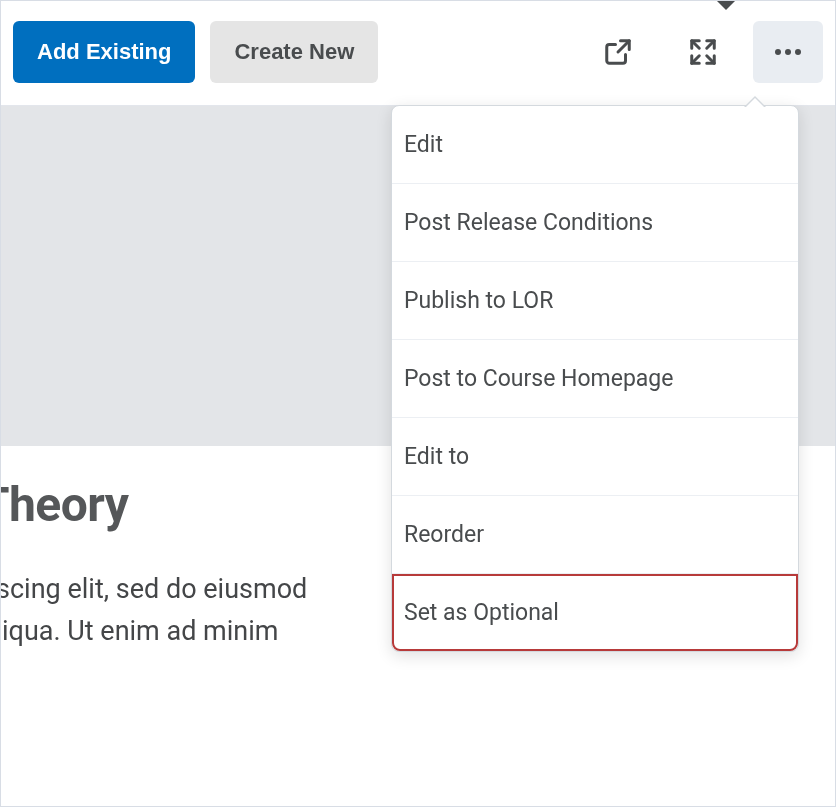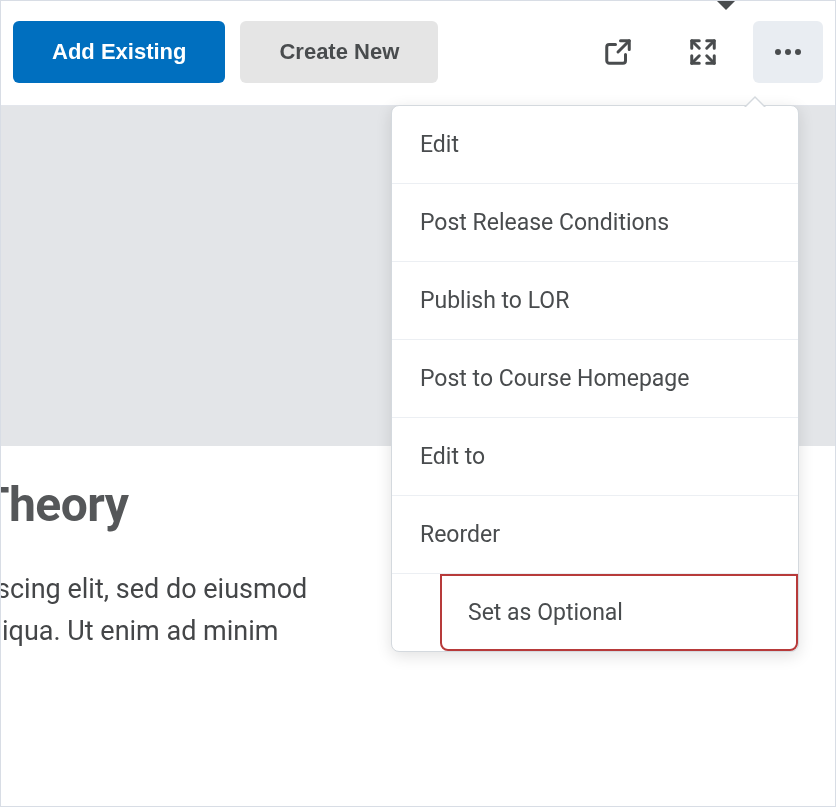--- a/index.html
+++ b/index.html
@@ -27,21 +27,21 @@
     .btn {
       height: 62px;
       border-radius: 6px;
       font-size: 22px;
       font-weight: 700;
       cursor: pointer;
       border: none;
       display: inline-flex;
       align-items: center;
       justify-content: center;
-      padding: 0 39px;
+      padding: 0 24px;
     }
     .btn-primary {
       background: #006fbf;
       color: #fff;
     }
     .btn-secondary {
       background: #e5e5e5;
       color: #494c4e;
     }
     .icon-btn {
@@ -116,35 +116,34 @@
       position: absolute;
       top: -8px;
       right: 33px;
       width: 0;
       height: 0;
       border-left: 10px solid transparent;
       border-right: 10px solid transparent;
       border-bottom: 10px solid #fff;
     }
     .menu-item {
-      padding: 25px 28px;
+      padding: 25px 12px;
       font-size: 23px;
       color: #494c4e;
       border-bottom: 1px solid #eceff3;
       cursor: pointer;
     }
     .menu-item:first-child {
       border-top-left-radius: 8px;
       border-top-right-radius: 8px;
     }
     .menu-item:last-child {
       border-bottom: none;
       border-bottom-left-radius: 8px;
       border-bottom-right-radius: 8px;
-      margin-left: 48px;
     }
     .menu-item.highlighted {
       outline: 2px solid #b73a3a;
       outline-offset: -2px;
     }
     svg {
       display: block;
     }
   </style>
 </head>

